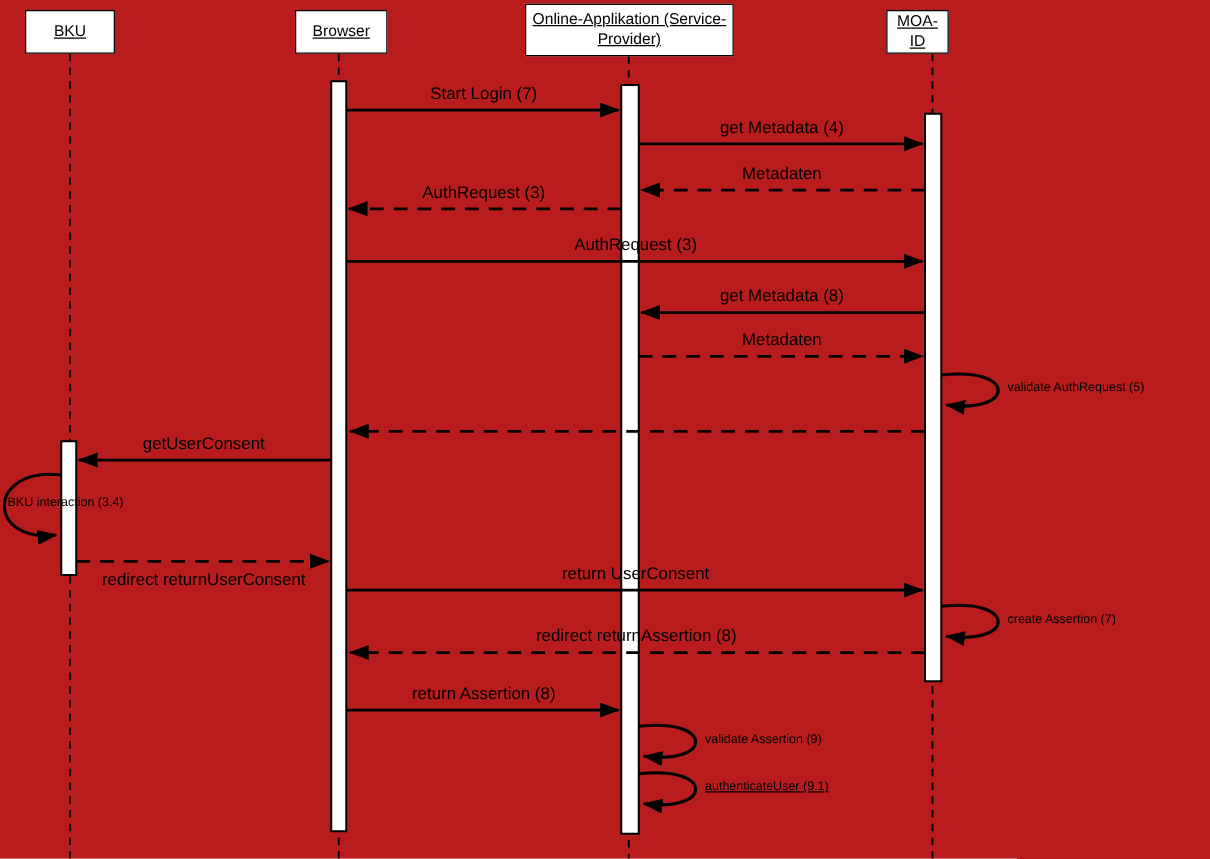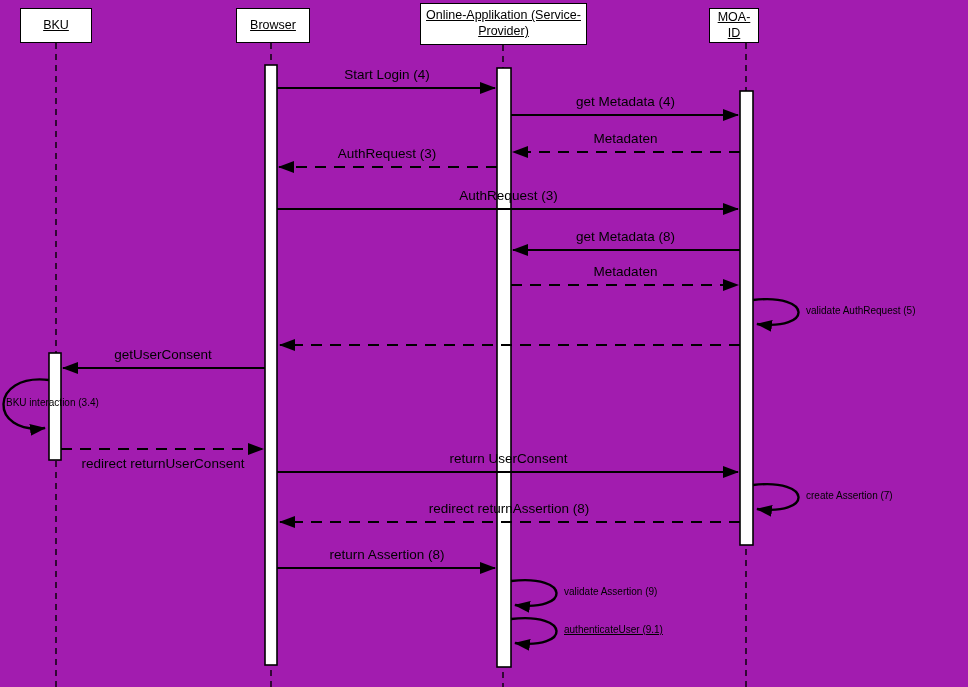--- a/index.html
+++ b/index.html
@@ -1,20 +1,20 @@
 <!DOCTYPE html>
 <html><head>
 <meta charset="utf-8">
 <style>
   html, body { margin: 0; padding: 0; background: #ffffff; }
   #canvas {
     position: relative;
     width: 968px;
     height: 687px;
-    background: #a21caf;
+    background: #b91c1c;
     font-family: "Liberation Sans", sans-serif;
     color: #000;
     overflow: hidden;
   }
   #diagram-svg { position: absolute; left: 0; top: 0; }
   #label-layer { position: absolute; left: 0; top: 0; width: 100%; height: 100%; }
   .actor {
     position: absolute;
     background: #fff;
     border: 1.7px solid #000;
@@ -97,21 +97,21 @@
     </div>
     <div class="actor" style="left: 236px; top: 8px; width: 74px; height: 35px;">
       <span class="actor-label">Browser</span>
     </div>
     <div class="actor" style="left: 420px; top: 3px; width: 167px; height: 42px;">
       <span class="actor-label">Online-Applikation (Service-Provider)</span>
     </div>
     <div class="actor" style="left: 709px; top: 8px; width: 50px; height: 35px;">
       <span class="actor-label">MOA-ID</span>
     </div>
-  <div class="msg-label" style="left: 387px; top: 67px;">Start Login (4)</div>
+  <div class="msg-label" style="left: 387px; top: 67px;">Start Login (7)</div>
       <div class="msg-label" style="left: 625.5px; top: 94px;">get Metadata (4)</div>
       <div class="msg-label" style="left: 625.5px; top: 131px;">Metadaten</div>
       <div class="msg-label" style="left: 387px; top: 146px;">AuthRequest (3)</div>
       <div class="msg-label" style="left: 508.5px; top: 188px;">AuthRequest (3)</div>
       <div class="msg-label" style="left: 625.5px; top: 229px;">get Metadata (8)</div>
       <div class="msg-label" style="left: 625.5px; top: 264px;">Metadaten</div>
       <div class="msg-label" style="left: 163px; top: 347px;">getUserConsent</div>
       <div class="msg-label" style="left: 163px; top: 428px; margin-top: 28px;">redirect returnUserConsent</div>
       <div class="msg-label" style="left: 508.5px; top: 451px;">return UserConsent</div>
       <div class="msg-label" style="left: 509px; top: 501px;">redirect returnAssertion (8)</div>

